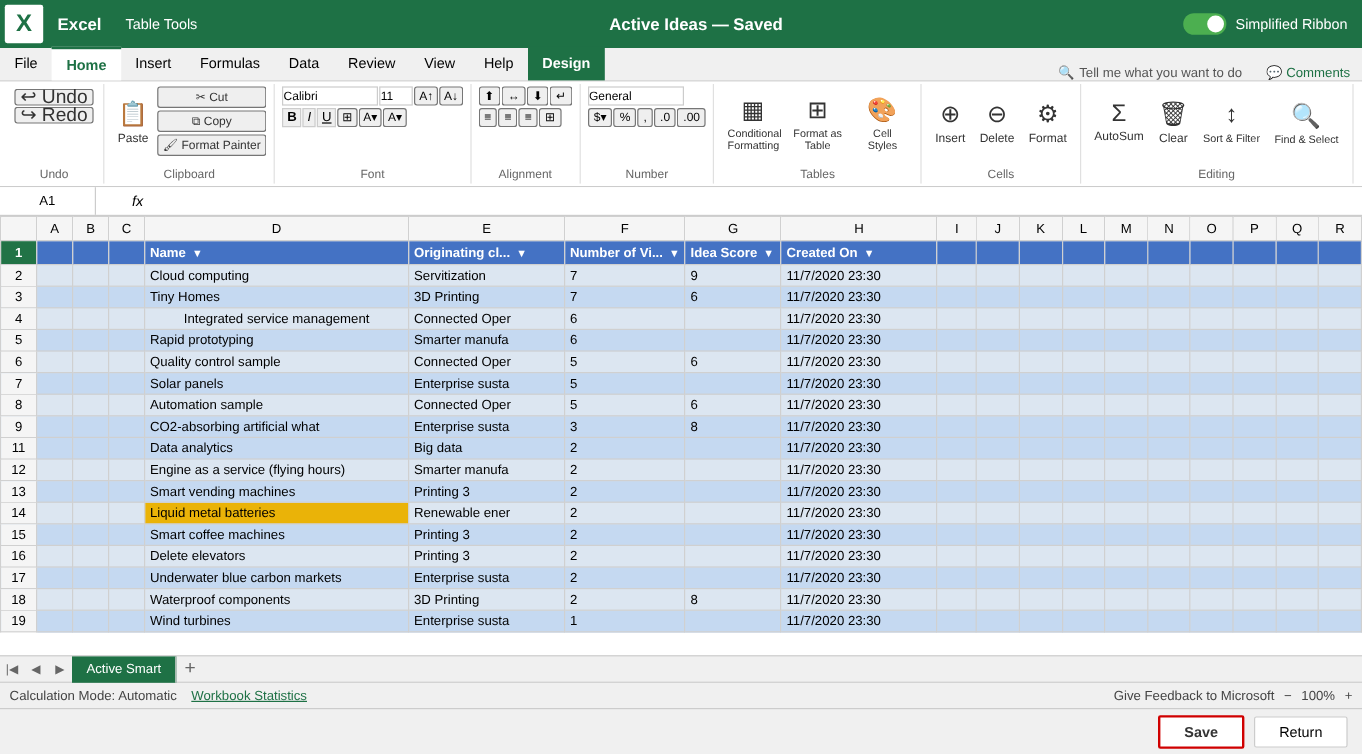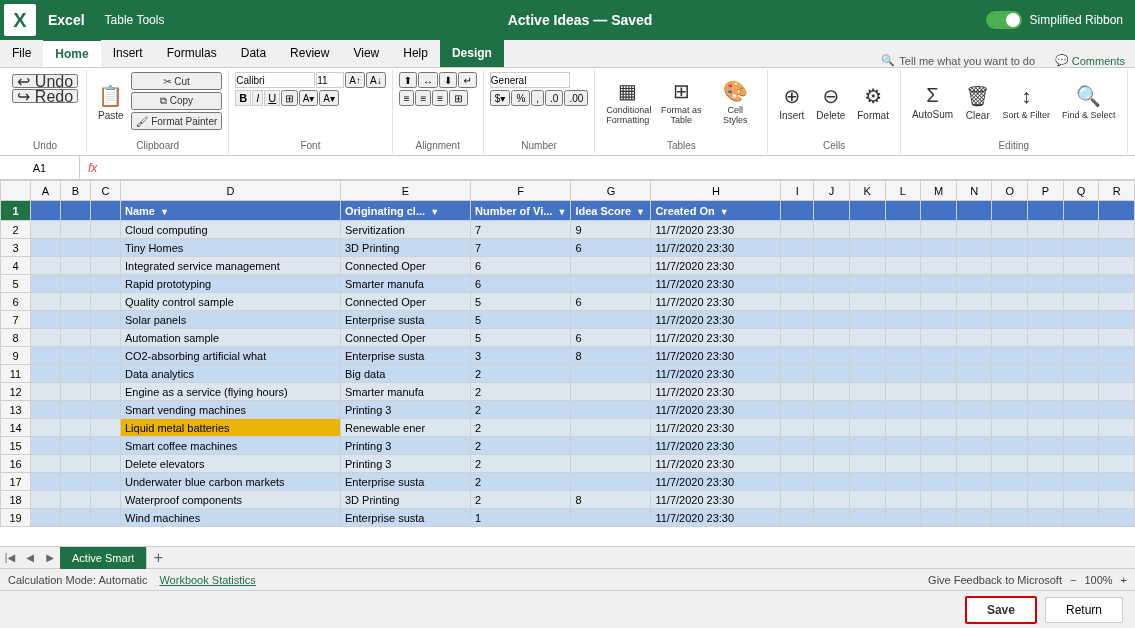--- a/index.html
+++ b/index.html
@@ -195,23 +195,24 @@
       height: 100%;
       border-right: 1px solid #ccc;
       display: flex;
       align-items: center;
       justify-content: center;
       font-size: 11px;
       padding: 0 5px;
     }
     #fx-label {
       padding: 0 8px;
-      color: #ef4444;
+      color: #000000;
       font-style: italic;
       font-size: 12px;
+      margin-left: 22px;
     }
     #formula-content {
       flex: 1;
       font-size: 11px;
       padding: 0 4px;
     }
 
     
     #spreadsheet {
       display: flex;
@@ -663,21 +664,21 @@
             <td style="background: rgb(197, 217, 241);"></td>
             <td style="background: rgb(197, 217, 241);"></td>
             <td style="background: rgb(197, 217, 241);"></td>
             <td style="background: rgb(197, 217, 241);"></td>
           </tr>
           <tr class="data-row" style="background: rgb(220, 230, 241);">
             <td class="row-num" style="background: rgb(245, 245, 245);">4</td>
             <td style="background: rgb(220, 230, 241);"></td>
             <td style="background: rgb(220, 230, 241);"></td>
             <td style="background: rgb(220, 230, 241);"></td>
-            <td style="background: rgb(220, 230, 241);">Integrated service management</td>
+            <td style="background: rgb(220, 230, 241); text-align: center;">Integrated service management</td>
             <td style="background: rgb(220, 230, 241);">Connected Oper</td>
             <td style="background: rgb(220, 230, 241);">6</td>
             <td style="background: rgb(220, 230, 241);"></td>
             <td style="background: rgb(220, 230, 241);">11/7/2020 23:30</td>
             <td style="background: rgb(220, 230, 241);"></td>
             <td style="background: rgb(220, 230, 241);"></td>
             <td style="background: rgb(220, 230, 241);"></td>
             <td style="background: rgb(220, 230, 241);"></td>
             <td style="background: rgb(220, 230, 241);"></td>
             <td style="background: rgb(220, 230, 241);"></td>
@@ -957,21 +958,21 @@
             <td style="background: rgb(220, 230, 241);"></td>
             <td style="background: rgb(220, 230, 241);"></td>
             <td style="background: rgb(220, 230, 241);"></td>
             <td style="background: rgb(220, 230, 241);"></td>
           </tr>
           <tr class="data-row" style="background: rgb(197, 217, 241);">
             <td class="row-num" style="background: rgb(245, 245, 245);">19</td>
             <td style="background: rgb(197, 217, 241);"></td>
             <td style="background: rgb(197, 217, 241);"></td>
             <td style="background: rgb(197, 217, 241);"></td>
-            <td style="background: rgb(197, 217, 241);">Wind machines</td>
+            <td style="background: rgb(197, 217, 241);">Wind turbines</td>
             <td style="background: rgb(197, 217, 241);">Enterprise susta</td>
             <td style="background: rgb(197, 217, 241);">1</td>
             <td style="background: rgb(197, 217, 241);"></td>
             <td style="background: rgb(197, 217, 241);">11/7/2020 23:30</td>
             <td style="background: rgb(197, 217, 241);"></td>
             <td style="background: rgb(197, 217, 241);"></td>
             <td style="background: rgb(197, 217, 241);"></td>
             <td style="background: rgb(197, 217, 241);"></td>
             <td style="background: rgb(197, 217, 241);"></td>
             <td style="background: rgb(197, 217, 241);"></td>

